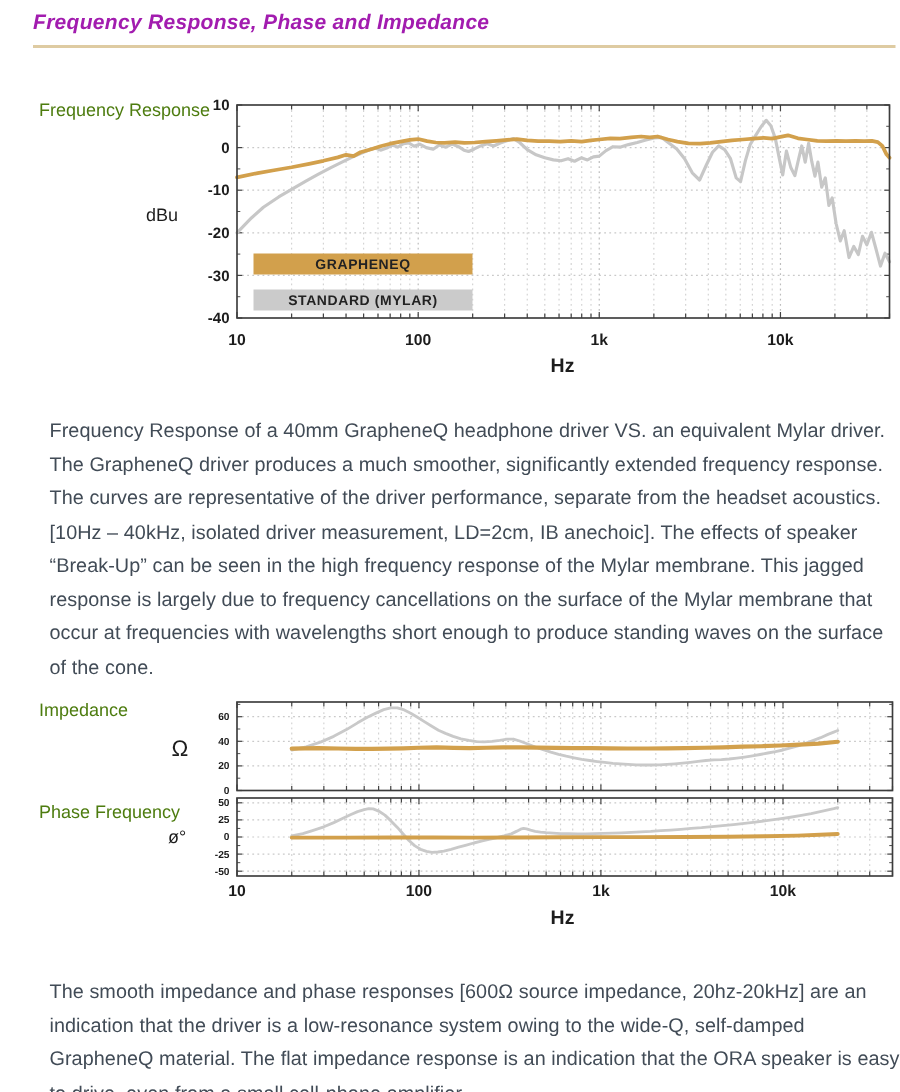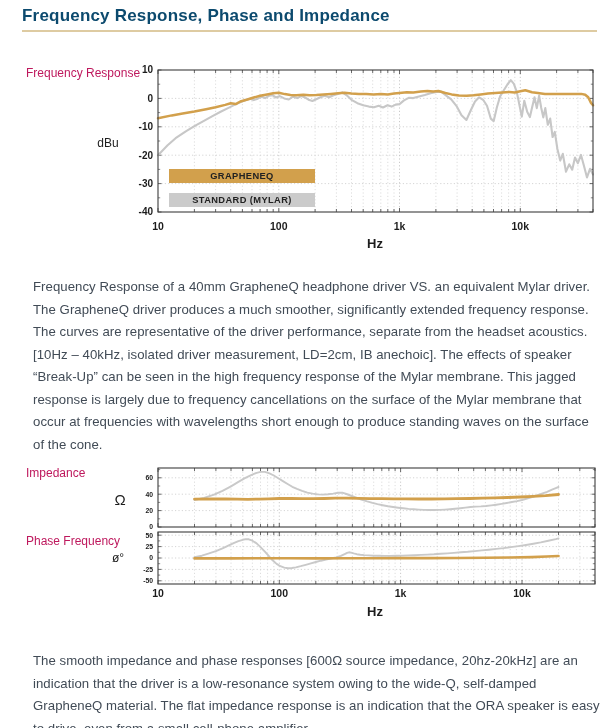--- a/index.html
+++ b/index.html
@@ -1,21 +1,21 @@
 <!DOCTYPE html>
 <html><head>
 <meta charset="utf-8">
 <style>
   html,body{margin:0;padding:0;background:#ffffff;}
   .page{position:relative;width:600px;height:728px;background:#ffffff;overflow:hidden;
         font-family:"Liberation Sans",sans-serif;}
-  .title{position:absolute;left:22px;top:6px;font-size:17px;font-weight:bold;
-         color:#0c4a6e;letter-spacing:.2px;}
+  .title{position:absolute;left:22px;top:6px;font-size:14px;font-weight:bold;
+         color:#a21caf;letter-spacing:.2px;font-style:italic;}
   .rule{position:absolute;left:22px;width:575px;top:30px;height:1.5px;background:#decba2;}
-  .sec-label{position:absolute;font-size:12px;color:#be185d;}
+  .sec-label{position:absolute;font-size:12px;color:#4d7c0f;}
   .body-text{position:absolute;left:21px;width:568px;margin:12px;font-size:13.2px;
              line-height:22.5px;color:#414b56;letter-spacing:.05px;}
   .chart{position:absolute;left:0;}
   .axis-name{position:absolute;color:#1d1d1d;text-align:center;}
   .axis-dbu{left:86px;top:136px;width:44px;font-size:12px;font-weight:normal;}
   .axis-hz1{left:355px;top:236px;width:40px;font-size:13px;font-weight:bold;}
   .axis-ohm{left:103px;top:491px;width:34px;font-size:15px;}
   .axis-phi{left:101px;top:551px;width:34px;font-size:12px;}
   .axis-hz2{left:355px;top:604px;width:40px;font-size:13px;font-weight:bold;}
 </style>

